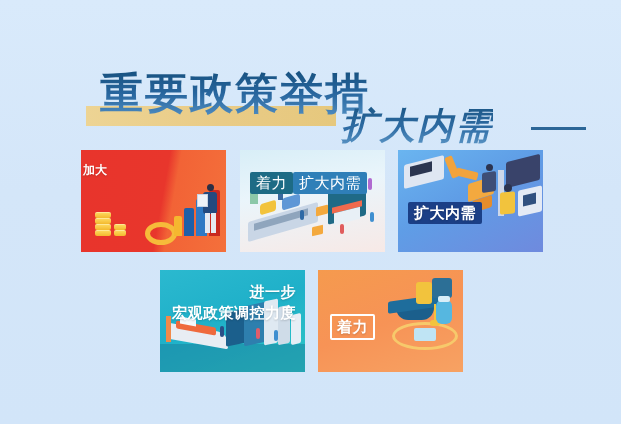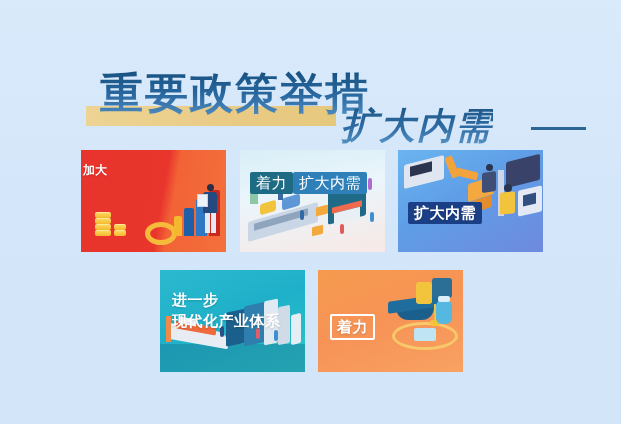--- a/index.html
+++ b/index.html
@@ -138,21 +138,21 @@
     background: linear-gradient(150deg, #6ab5f0 0%, #5f9de6 45%, #6f8ade 100%);
   }
   #card-industry .card-caption { left: 10px; top: 52px; color:#fff; }
   .chip-navy { background: #1b3f86; }
 
   
   #card-reform {
     left: 160px; top: 270px; width: 145px; height: 102px;
     background: linear-gradient(160deg, #2bb9cf 0%, #1fb0c9 45%, #2ec7c6 100%);
   }
-  #card-reform .card-caption { left: 12px; top: 20px; color: #fff; }
+  #card-reform .card-caption { left: 12px; top: 12px; color: #fff; text-align: right; }
 
   
   #card-welfare {
     left: 318px; top: 270px; width: 145px; height: 102px;
     background: linear-gradient(160deg, #f59a4e 0%, #f79356 50%, #f7a263 100%);
   }
   #card-welfare .card-caption { left: 12px; top: 44px; color: #fff; }
 
   
   .iso { position: absolute; }
@@ -259,21 +259,21 @@
     <div class="card-caption">
       <div style="margin-bottom:3px;">
         <span class="chip chip-navy cap-big">扩大内需</span>
       </div>
     </div>
   </div>
 
   <div class="card" id="card-reform">
     <div class="card-caption">
       <div class="cap-big">进一步</div>
-      <div class="cap-big" style="margin-top:2px;">现代化产业体系</div>
+      <div class="cap-big" style="margin-top:2px;">宏观政策调控力度</div>
     </div>
 
     <div>
       <div class="iso" style="left:0px;top:74px;width:145px;height:28px;background:rgba(25,120,150,.45);"></div>
       <div class="iso" style="left:8px;top:58px;width:60px;height:16px;background:#e8edf3;transform:skewY(10deg);border-radius:2px 10px 2px 2px;"></div>
       <div class="iso" style="left:16px;top:54px;width:40px;height:8px;background:#ef6a3d;transform:skewY(10deg);border-radius:2px;"></div>
       <div class="iso" style="left:20px;top:48px;width:16px;height:7px;background:#f5f8fb;transform:skewY(10deg);"></div>
       <div class="iso" style="left:6px;top:46px;width:5px;height:26px;background:#f08a4a;"></div>
       <div class="iso" style="left:66px;top:40px;width:26px;height:34px;background:#1b5f8c;transform:skewY(-12deg);border-radius:2px;"></div>
       <div class="iso" style="left:84px;top:34px;width:22px;height:40px;background:#2e7fae;transform:skewY(-12deg);border-radius:2px;"></div>

